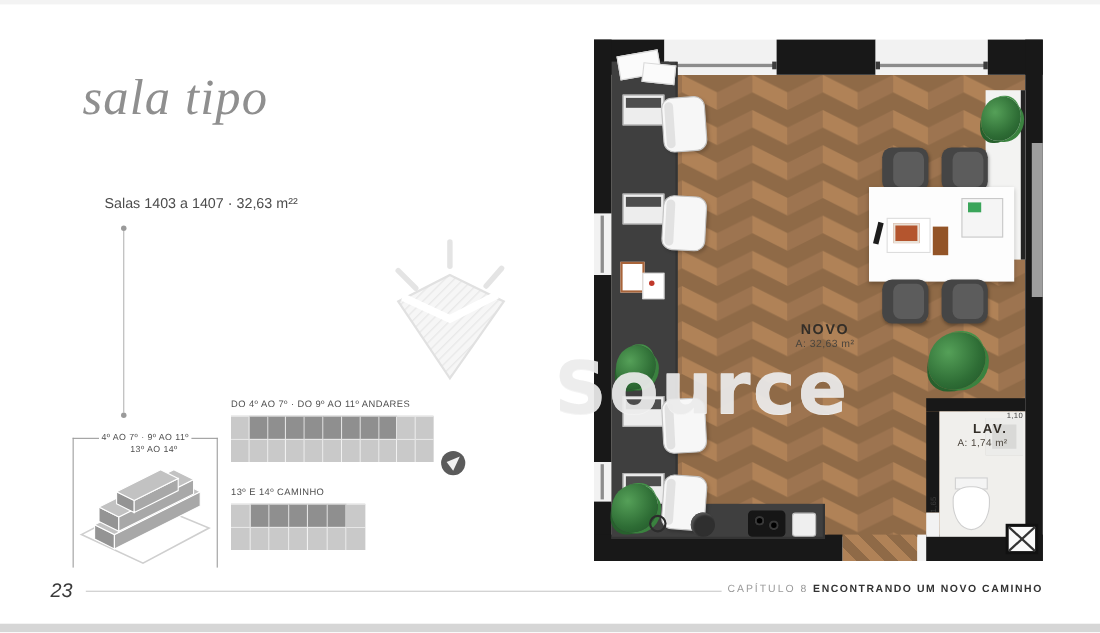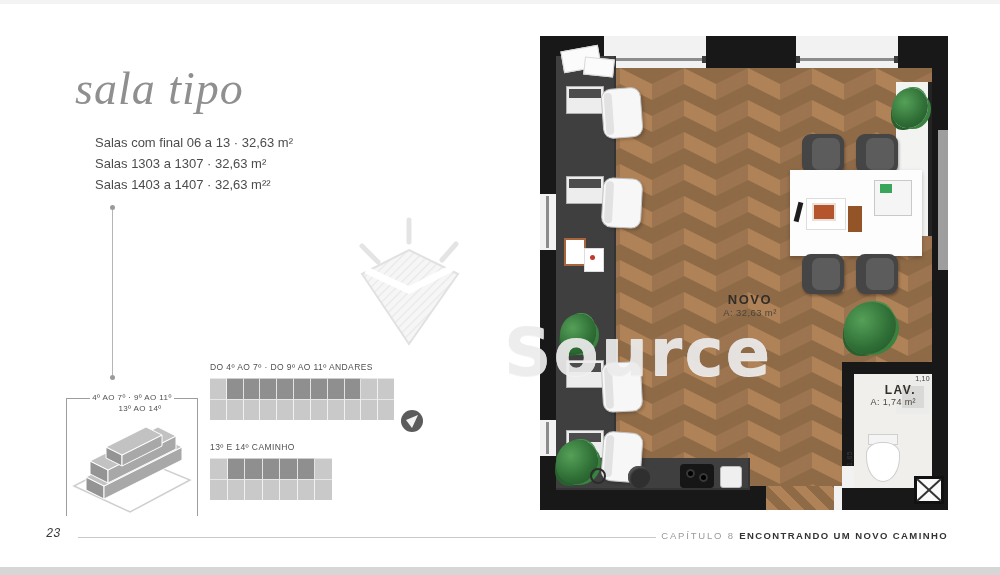--- a/index.html
+++ b/index.html
@@ -48,36 +48,34 @@
   .dim{position:absolute;font-size:7px;color:#3c3c3c;letter-spacing:.3px;}
   .planlabel-big{font-size:13px;font-weight:bold;color:#332e28;letter-spacing:1.5px;}
   .planlabel-small{font-size:9.5px;color:#4b453d;letter-spacing:.4px;}
 
   
   #watermark{pointer-events:none;z-index:50;}
   .wm-text{position:absolute;font-family:"DejaVu Sans","Liberation Sans",sans-serif;font-weight:bold;
            font-size:66px;color:#ececec;letter-spacing:2px;opacity:.92;text-shadow:0 1px 0 #f3f3f3;}
 
   
-  .footer-pageno{font-family:Liberation Mono, monospace;font-style:italic;font-size:12px;color:#3a3a3a;}
+  .footer-pageno{font-family:Liberation Sans, sans-serif;font-style:italic;font-size:18px;color:#3a3a3a;}
   .footer-rule{height:1px;background:#c9c9c9;}
   .footer-chap{font-size:9.5px;letter-spacing:1.8px;color:#9a9a9a;white-space:nowrap;}
   .footer-chap b{color:#333;letter-spacing:1.4px;}
 </style>
 </head>
 <body>
 
 <div id="page">
 
   <div class="abs" style="left:0;top:0;width:1000px;height:4px;background:#f3f3f3;"></div>
   <div class="abs" style="left:0;top:567px;width:1000px;height:8px;background:#d6d6d6;"></div>
 
   <div class="abs title" style="left:75px;top:62px;font-family:Liberation Serif, serif;">sala tipo</div>
-  <div class="abs spec-line" style="left:95px;top:132px;">Salas com final 06 a 13 · 32,63 m²</div>
-  <div class="abs spec-line" style="left:95px;top:153px;">Salas 1303 a 1307 · 32,63 m²</div>
   <div class="abs spec-line" style="left:95px;top:174px;">Salas 1403 a 1407 · 32,63 m²²</div>
 
   <div class="abs vline-dot" style="left:110px;top:205px;"></div>
   <div class="abs vline" style="left:112px;top:210px;height:165px;"></div>
   <div class="abs vline-dot" style="left:110px;top:375px;"></div>
 
   <div class="abs" style="left:66px;top:390px;width:132px;height:126px;">
     <div class="bk-line" style="left:0;top:8px;width:24px;height:1px;"></div>
     <div class="bk-line" style="right:0;top:8px;width:24px;height:1px;"></div>
     <div class="bk-line" style="left:0;top:8px;width:1px;height:118px;"></div>

